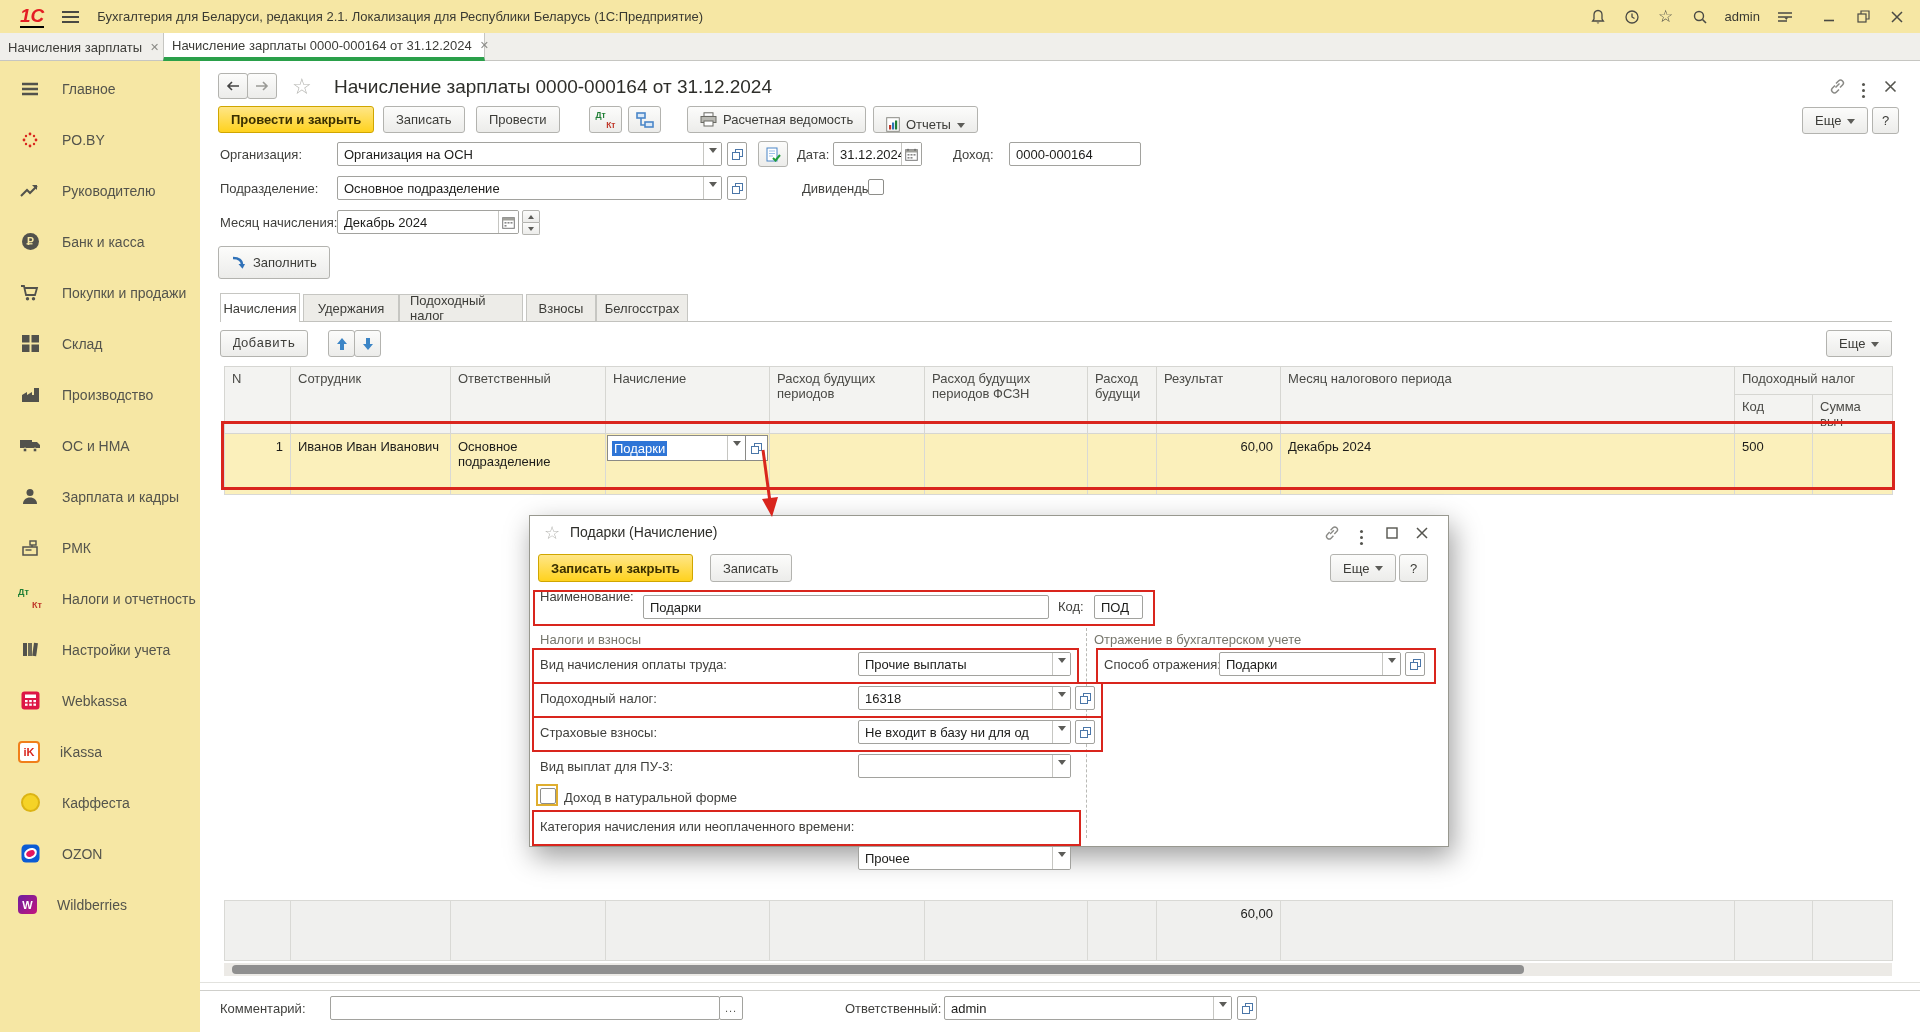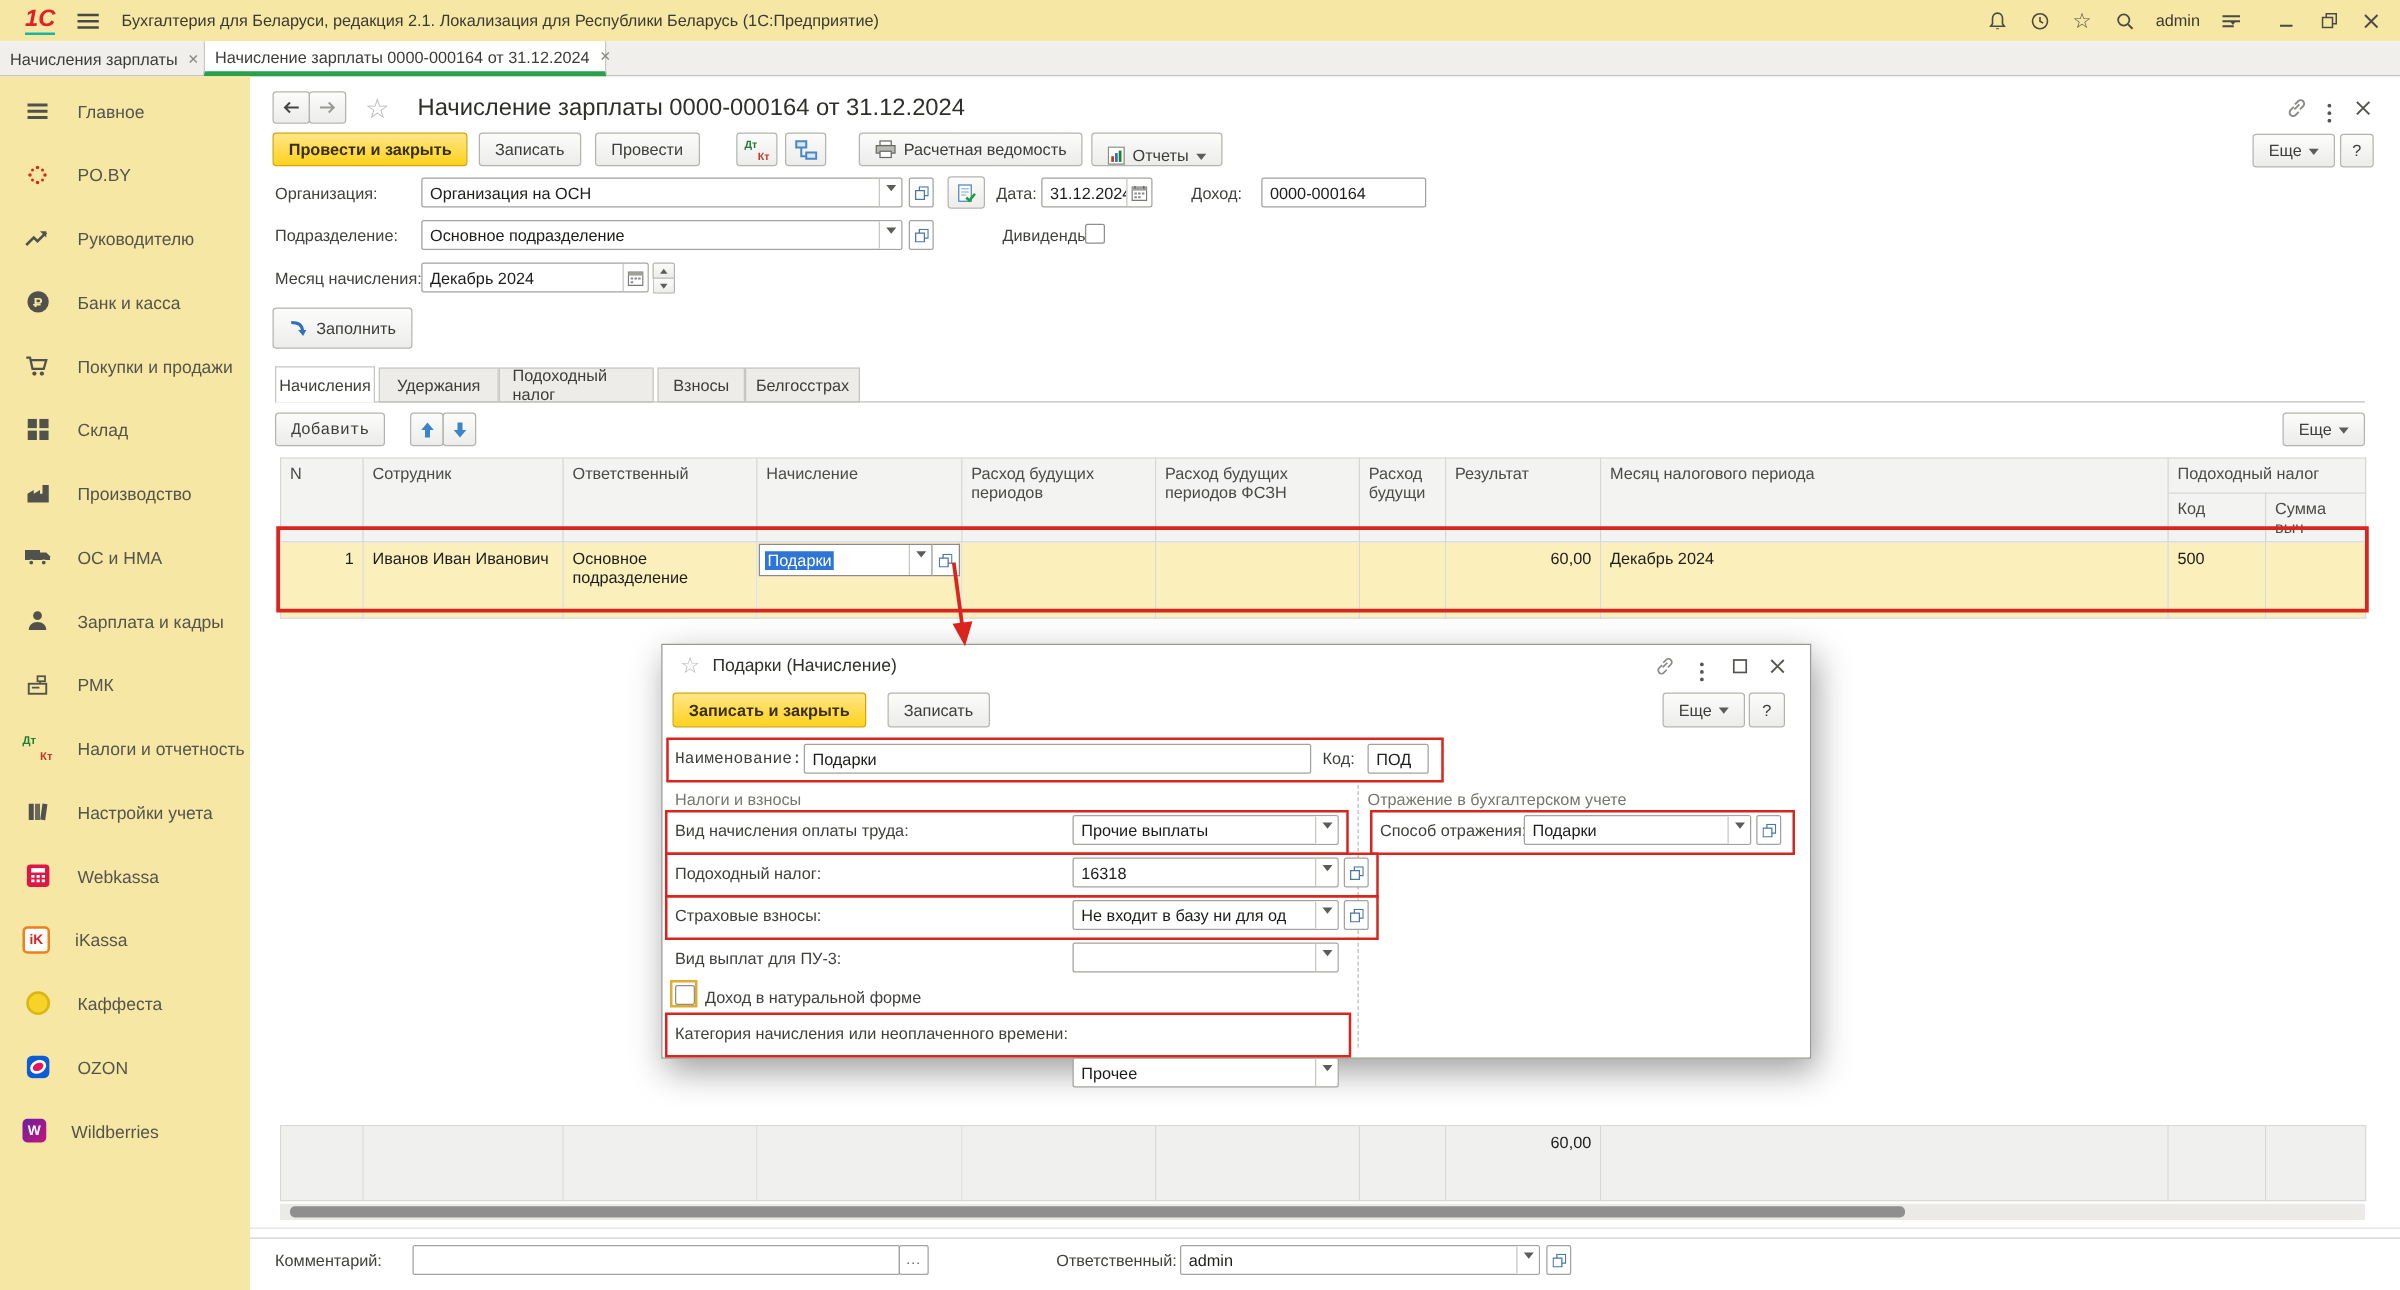--- a/index.html
+++ b/index.html
@@ -1,21 +1,21 @@
 <!DOCTYPE html>
 <html><head>
 <meta charset="utf-8">
 <style>
   html,body{margin:0;padding:0;background:#777;}
   .screen{position:relative;width:1920px;height:1032px;background:#fff;overflow:hidden;
           font-family:"Liberation Sans","DejaVu Sans",sans-serif;font-size:13px;color:#3c3c38;}
   .abs{position:absolute;}
   
   .topbar{position:absolute;left:0;top:0;width:1920px;height:33px;background:#f6e7a4;display:flex;align-items:center;}
-  .logo{font-weight:bold;font-style:italic;color:#e31e24;font-size:19px;margin-left:20px;border-bottom:2px solid #14b8a6;line-height:1;padding-bottom:1px;}
+  .logo{font-weight:bold;font-style:italic;color:#e31e24;font-size:19px;margin-left:20px;border-bottom:2px solid #000000;line-height:1;padding-bottom:1px;}
   .hamburger{margin-left:18px;display:inline-block;}
   .hamburger i{display:block;width:17px;height:2px;background:#4a4a44;margin:3px 0;}
   .apptitle{margin-left:18px;font-size:13px;color:#3a3a32;white-space:nowrap;}
   .topbar-right{position:absolute;right:14px;top:0;height:33px;display:flex;align-items:center;gap:16px;}
   .tico{width:18px;height:18px;display:flex;align-items:center;justify-content:center;color:#4a4a44;}
   
   .tabbar{position:absolute;left:0;top:33px;width:1920px;height:28px;background:#f0efeb;border-bottom:1px solid #c6c6c2;box-sizing:border-box;}
   .wtab{position:absolute;top:0;height:28px;display:flex;align-items:center;box-sizing:border-box;padding:0 8px;white-space:nowrap;font-size:13px;color:#3c3c38;}
   .wtab .x{margin-left:8px;color:#8a8a86;font-size:11px;}
   .wtab.active{background:#fff;border-left:1px solid #c6c6c2;border-right:1px solid #c6c6c2;border-bottom:4px solid #2aa04a;}
@@ -646,21 +646,21 @@
       </div>
     <div class="btn" style="left:800px;top:38px;height:28px;">
         <span>Еще</span>
         <span class="caret"></span>
       </div>
     <div class="btn" style="left:869px;top:38px;height:28px;width:29px;padding:0;">
         <span>?</span>
       </div>
 
     <div class="redbox" style="left:3px;top:74px;width:618px;height:32px;"></div>
-    <span class="lbl" style="left:10px;top:83px;font-family:Liberation Mono, monospace;">Наименование:</span>
+    <span class="lbl" style="left:10px;top:73px;">Наименование:</span>
     <div class="inp" style="left:113px;top:79px;width:406px;">
         <span>Подарки</span>
       </div>
     <span class="lbl" style="left:528px;top:83px;">Код:</span>
     <div class="inp" style="left:564px;top:79px;width:49px;">
         <span>ПОД</span>
       </div>
 
     <span class="secttl" style="left:10px;top:116px;">Налоги и взносы</span>
     <span class="secttl" style="left:564px;top:116px;">Отражение в бухгалтерском учете</span>

